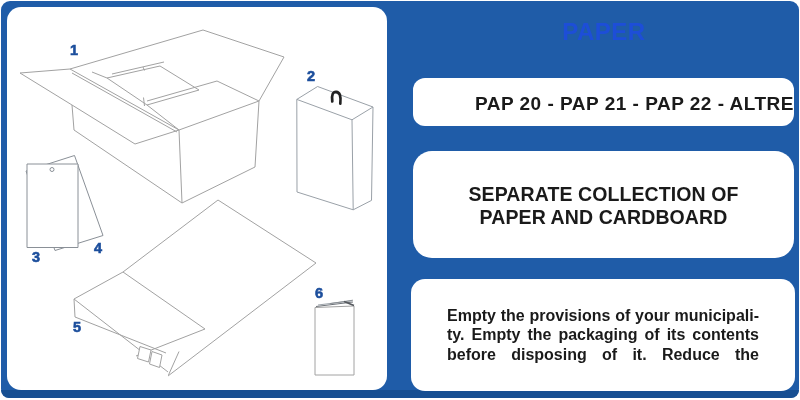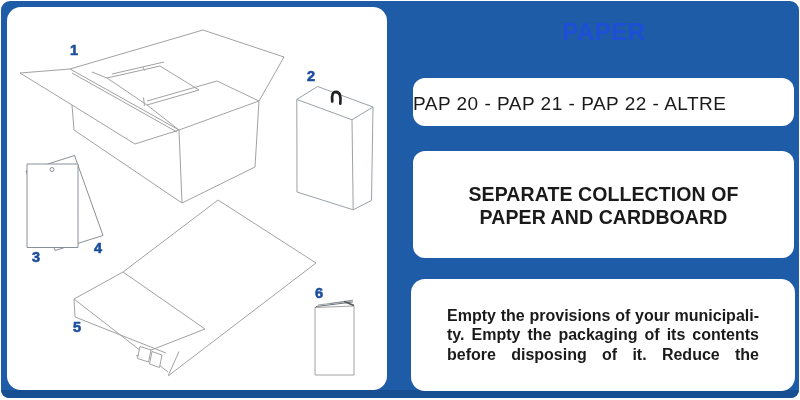--- a/index.html
+++ b/index.html
@@ -2,22 +2,22 @@
 <html><head>
 <meta charset="utf-8">
 <style>
   html,body{margin:0;padding:0;}
   body{width:800px;height:400px;background:#ffffff;font-family:"Liberation Sans",sans-serif;position:relative;overflow:hidden;}
   .frame{position:absolute;left:1px;top:1px;width:798px;height:397px;background:#1f5ca8;border-radius:9px;}
   .bar{position:absolute;left:1px;top:390px;width:798px;height:8px;background:#174f92;border-radius:0 0 9px 9px;}
   .panel{position:absolute;left:7px;top:7px;width:380px;height:383px;background:#ffffff;border-radius:14px;}
   .title{position:absolute;left:414px;top:18px;width:380px;text-align:center;color:#1d4ed8;font-weight:bold;font-size:24px;letter-spacing:0.5px;}
   .b1{position:absolute;left:413px;top:78px;width:381px;height:48px;background:#ffffff;border-radius:12px;}
-  .b1 div{position:absolute;left:0;right:0;top:calc(50% + 2px);transform:translateY(-50%);text-align:left;font-weight:normal;font-size:19px;letter-spacing:0.5px;color:#1a1a1a;}
-  .b2{position:absolute;left:413px;top:151px;width:381px;height:107px;background:#ffffff;border-radius:12px;}
+  .b1 div{position:absolute;left:0;right:0;top:calc(50% + 2px);transform:translateY(-50%);text-align:right;font-weight:bold;font-size:19px;letter-spacing:0.5px;color:#1a1a1a;}
+  .b2{position:absolute;left:413px;top:151px;width:381px;height:107px;background:#ffffff;border-radius:19px;}
   .b2 div{position:absolute;left:0;right:0;top:calc(50% + 1px);transform:translateY(-50%);text-align:center;font-weight:bold;font-size:19.5px;line-height:23px;letter-spacing:0.1px;color:#1a1a1a;}
   .b3{position:absolute;left:411px;top:279px;width:384px;height:112px;background:#ffffff;border-radius:14px;}
   .b3txt{position:absolute;left:36px;right:36px;top:50%;transform:translateY(-50%);font-size:16px;line-height:19.3px;color:#1a1a1a;font-weight:bold;}
   .jl{text-align:justify;text-align-last:justify;}
   .cl{text-align:center;}
 </style>
 </head>
 <body>
 <div class="frame"></div>
 <div class="bar"></div>

